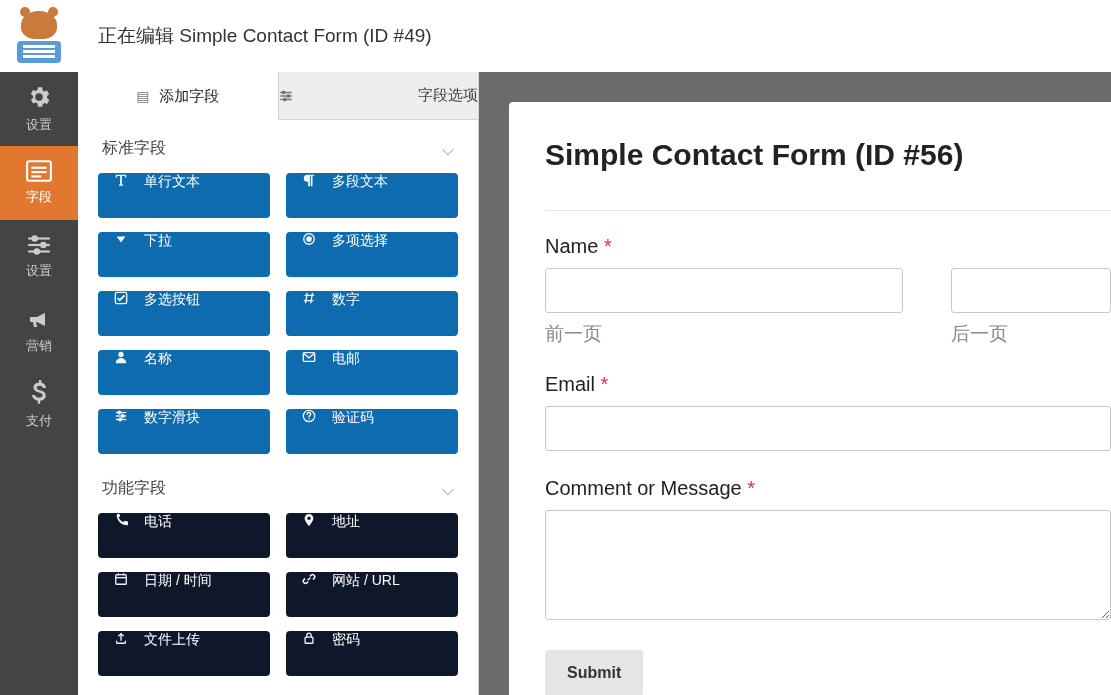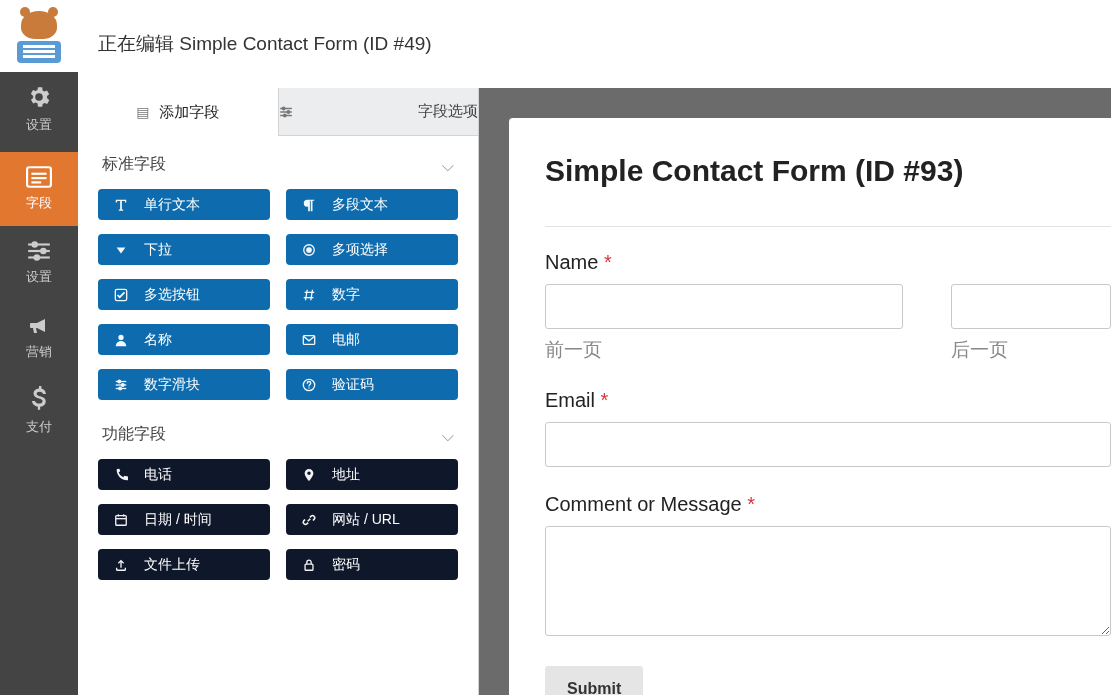--- a/index.html
+++ b/index.html
@@ -12,27 +12,27 @@
     .logo-cell { background: #fff; height: 72px; display: flex; align-items: center; justify-content: center; }
     .logo { width: 54px; height: 54px; position: relative; }
     .logo-bear { width: 36px; height: 28px; background: #c87b3a; border-radius: 50% 50% 40% 40%; position: absolute; top: 2px; left: 9px; }
     .logo-bear::before, .logo-bear::after { content: ""; position: absolute; width: 10px; height: 10px; background: #c87b3a; border-radius: 50%; top: -4px; }
     .logo-bear::before { left: -1px; }
     .logo-bear::after { right: -1px; }
     .logo-form { width: 44px; height: 22px; background: #5a9bd5; border-radius: 4px; position: absolute; bottom: 0; left: 5px; }
     .logo-form::before { content:""; position:absolute; left:6px; right:6px; top:4px; height:3px; background:#fff; box-shadow: 0 5px 0 #fff, 0 10px 0 #fff; }
     
     .rail-item { height: 74px; display: flex; flex-direction: column; align-items: center; justify-content: center; color: #ccc; cursor: pointer; gap: 6px; }
-    .rail-item.active { background: #e27730; color: #fff; margin-top: 6px; }
+    .rail-item.active { background: #e27730; color: #fff; }
     .rail-item .ri-icon { font-size: 24px; line-height: 1; }
     .rail-item .ri-label { font-size: 13px; }
     
     
     .main-col { flex: 1; display: flex; flex-direction: column; min-width: 0; }
-    .header { height: 88px; background: #fff; display: flex; align-items: center; padding: 0 20px; border-bottom: 0; }
+    .header { height: 72px; background: #fff; display: flex; align-items: center; padding: 0 20px; border-bottom: 0; }
     .header-title { font-size: 19px; color: #333; font-weight: 400; }
     
     .content-row { flex: 1; display: flex; min-height: 0; }
     
     
     .panel { width: 401px; background: #ebedef; border-right: 1px solid #d3d3d3; display: flex; flex-direction: column; min-height: 0; }
     .tabs { display: flex; height: 48px; }
     .tab { flex: 1; display: flex; align-items: center; justify-content: center; gap: 10px; font-size: 15px; color: #444; cursor: pointer; border-right: 1px solid #d3d3d3; border-bottom: 1px solid #d3d3d3; background: #ebedef; }
     .tab.active { background: #fff; border-bottom: none; color: #222; }
     .tab:last-child { border-right: none; justify-content: space-between; }
@@ -42,21 +42,21 @@
     .panel-body::-webkit-scrollbar { width: 12px; }
     .panel-body::-webkit-scrollbar-track { background: #f0f0f0; }
     .panel-body::-webkit-scrollbar-thumb { background: #c8c8c8; border-radius: 0; }
     
     .section { padding-top: 18px; }
     .section-header { display: flex; align-items: flex-end; justify-content: space-between; padding: 0 4px 14px; cursor: pointer; }
     .section-title { font-size: 16px; color: #444; font-weight: 400; }
     .chevron { color: #999; font-size: 16px; }
     
     .field-grid { display: grid; grid-template-columns: 1fr 1fr; gap: 14px 16px; padding: 0 0 6px; }
-    .field-btn { height: 31px; border: none; border-radius: 4px; color: #fff; font-size: 14px; display: flex; align-items: center; gap: 14px; padding: 0 16px; cursor: pointer; font-family: inherit; }
+    .field-btn { height: 45px; border: none; border-radius: 4px; color: #fff; font-size: 14px; display: flex; align-items: flex-start; gap: 14px; padding: 0 16px; cursor: pointer; font-family: inherit; }
     .standard .field-btn { background: #0e6cae; }
     .fancy .field-btn { background: #0f172a; }
     .field-btn .fi-icon { font-size: 14px; width: 16px; text-align: center; opacity: 0.95; }
     
     
     .preview-wrap { flex: 1; background: #6b6b6b; padding: 30px 0 0 30px; min-width: 0; }
     .preview { background: #fff; height: 100%; border-radius: 4px 0 0 0; padding: 36px 0 36px 36px; overflow: hidden; }
     
     .form-title { font-size: 30px; font-weight: 600; color: #222; margin-bottom: 38px; }
     .hr { height: 1px; background: #e3e3e3; margin-bottom: 24px; }
@@ -326,21 +326,21 @@
                   </span>
                   <span>密码</span>
                 </button>
               </div>
           </div>
         </div>
       </div>
 
       <div class="preview-wrap">
         <div class="preview">
-          <div class="form-title">Simple Contact Form (ID #93)</div>
+          <div class="form-title">Simple Contact Form (ID #56)</div>
           <div class="hr"></div>
 
           <div class="form-field">
             <label class="fld-label"><span>Name</span> <span class="req">*</span></label>
             <div class="name-row">
               <div class="name-col">
                 <input class="text-input" type="text" style="">
                 <div class="sublabel">前一页</div>
               </div>
               <div class="name-col">

